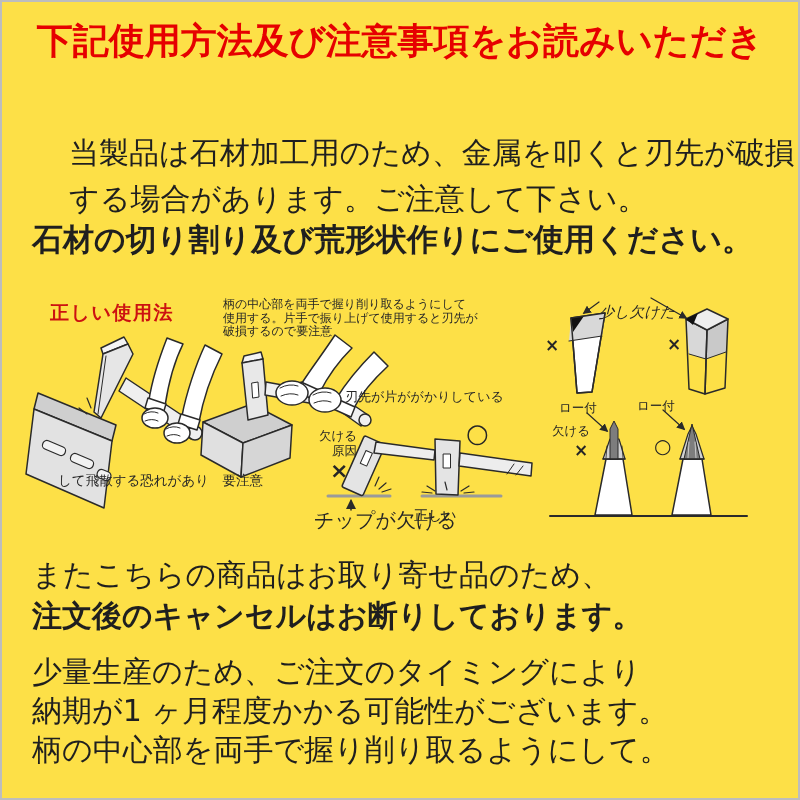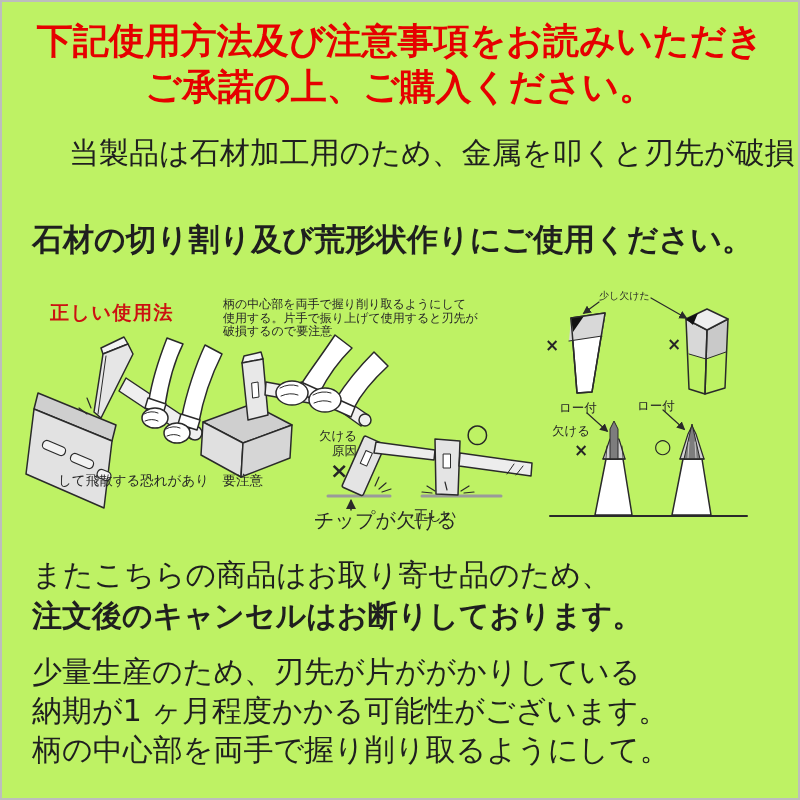--- a/index.html
+++ b/index.html
@@ -1,17 +1,17 @@
 <!DOCTYPE html>
 <html><head>
 <meta charset="utf-8">
 <style>
   html,body{margin:0;padding:0;background:#fff;}
   .page{
-    position:relative;width:800px;height:800px;background:#bef264;
+    position:relative;width:800px;height:800px;background:#fde047;
     box-sizing:border-box;border:2px solid #bdbdbd;overflow:hidden;
     font-family:"DejaVu Sans",sans-serif;color:#1f1f1f;
   }
   .art{position:absolute;left:0;top:0;width:800px;height:800px;pointer-events:none;}
   .heading{
     position:absolute;left:0;top:16px;width:100%;text-align:center;
     font-size:36px;font-weight:bold;line-height:46px;letter-spacing:0px;
   }
   .para1{position:absolute;left:30px;top:128px;font-size:30px;line-height:46px;margin-left:37px;}
   .bold1{position:absolute;left:30px;top:217px;font-size:31px;font-weight:bold;}
@@ -19,21 +19,21 @@
   .bold2{position:absolute;left:30px;top:594px;font-size:30px;font-weight:bold;font-family:Liberation Serif, serif;}
   .para3{position:absolute;left:30px;top:650px;font-size:30px;line-height:39px;}
   .dlabel{position:absolute;color:#262626;white-space:nowrap;}
   .correct-usage{left:48px;top:298px;font-size:19px;font-weight:600;letter-spacing:1.5px;}
   .grip-note{left:221px;top:296px;font-size:12px;line-height:13.5px;}
   .blade-catch{left:343px;top:386px;font-size:13px;}
   .stone-split{left:56px;top:470px;font-size:13.5px;line-height:16px;}
   .chip-cause{left:300px;top:426px;width:55px;font-size:12.5px;line-height:15px;text-align:right;white-space:normal;}
   .chip-breaks{left:312px;top:505px;font-size:20px;}
   .correct-lbl{left:412px;top:505px;font-size:14px;}
-  .slightly-chipped{left:597px;top:287px;font-size:10px;}
+  .slightly-chipped{left:597px;top:301px;font-size:15px;font-style:italic;}
   .rozuke1{left:557px;top:398px;font-size:12.5px;}
   .rozuke2{left:635px;top:396px;font-size:12.5px;}
   .kakeru2{left:550px;top:421px;font-size:12.5px;}
   .xmark{font-weight:bold;}
   .x1{left:328px;top:456px;font-size:22px;}
   .x2{left:543px;top:333px;font-size:17px;}
   .x3{left:665px;top:332px;font-size:17px;}
   .x4{left:572px;top:438px;font-size:17px;}
   .omark1{left:464px;top:416px;font-size:26px;}
   .omark2{left:652px;top:432px;font-size:20px;}
@@ -156,34 +156,35 @@
       <polygon points="682,457 690,422 698,457" fill="#7d7d7d" stroke-width="1"></polygon>
       <path d="M687,440 L686,456 M693,440 L694,456" stroke="#c9c9c9" stroke-width="1"></path>
       <path d="M678,457 L702,457" stroke-width="1.5"></path>
       <path d="M585,411 L605,429" stroke-width="1.2" marker-end="url(#ah)"></path>
       <path d="M661,408 L682,427" stroke-width="1.2" marker-end="url(#ah)"></path>
     </g>
   </svg>
 
   <div class="heading red-heading" style="color: rgb(230, 0, 0);">
     <div>下記使用方法及び注意事項をお読みいただき</div>
-    <div>ご承諾の上、ご購入ください。</div>
   </div>
 
   <div class="para1">
     <div>当製品は石材加工用のため、金属を叩くと刃先が破損</div>
+    <div>する場合があります。ご注意して下さい。</div>
   </div>
   <div class="bold1">石材の切り割り及び荒形状作りにご使用ください。</div>
 
   <span class="dlabel correct-usage red-label" style="color: rgb(204, 17, 17);">正しい使用法</span>
   <div class="dlabel grip-note">
     <div>柄の中心部を両手で握り削り取るようにして</div>
     <div>使用する。片手で振り上げて使用すると刃先が</div>
     <div>破損するので要注意</div>
   </div>
+  <span class="dlabel blade-catch">刃先が片ががかりしている</span>
   <div class="dlabel stone-split">
     <div>して飛散する恐れがあり　要注意</div>
   </div>
   <div class="dlabel chip-cause">
     <div>欠ける</div>
     <div>原因</div>
   </div>
   <span class="dlabel xmark x1">×</span>
   <span class="dlabel chip-breaks">チップが欠ける</span>
   <span class="dlabel correct-lbl">正しい</span>
@@ -194,18 +195,18 @@
   <span class="dlabel rozuke1">ロー付</span>
   <span class="dlabel rozuke2">ロー付</span>
   <span class="dlabel kakeru2">欠ける</span>
   <span class="dlabel xmark x4">×</span>
   <span class="dlabel omark2">○</span>
 
   <div class="para2">またこちらの商品はお取り寄せ品のため、</div>
   <div class="bold2">注文後のキャンセルはお断りしております。</div>
 
   <div class="para3">
-    <div>少量生産のため、刃先が片ががかりしている</div>
+    <div>少量生産のため、ご注文のタイミングにより</div>
     <div>納期が1 ヶ月程度かかる可能性がございます。</div>
     <div>柄の中心部を両手で握り削り取るようにして。</div>
   </div>
 
 </div>
 
 </body></html>

